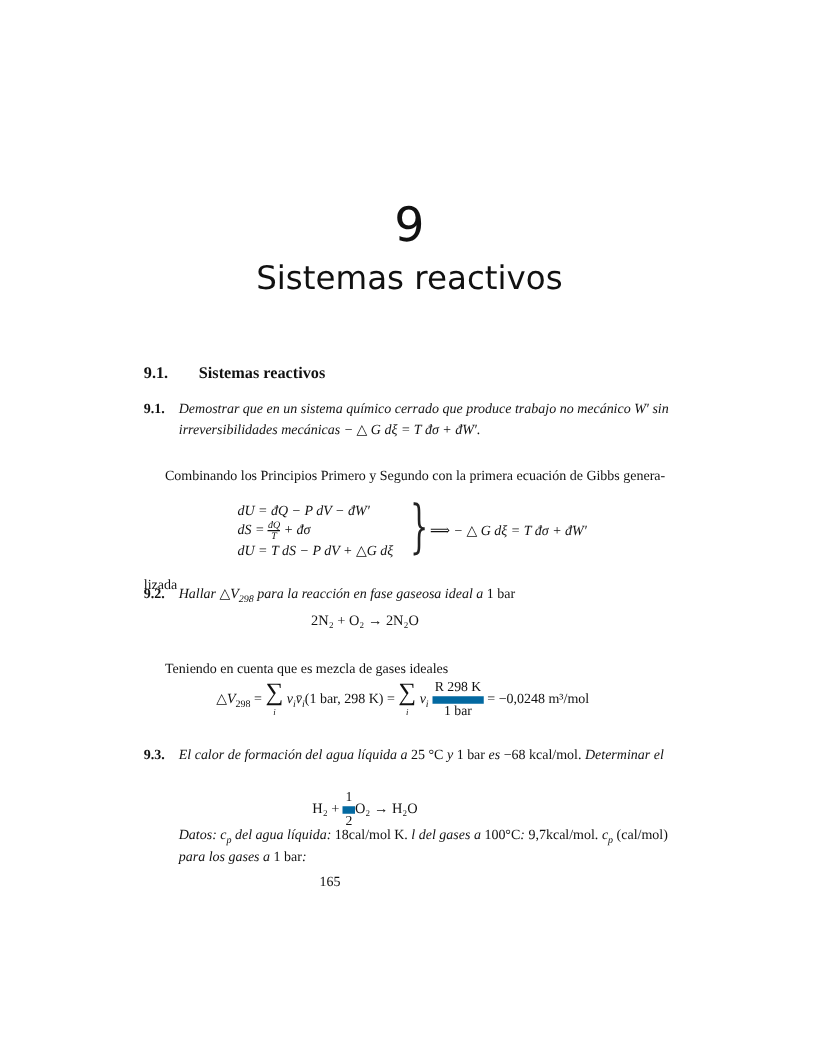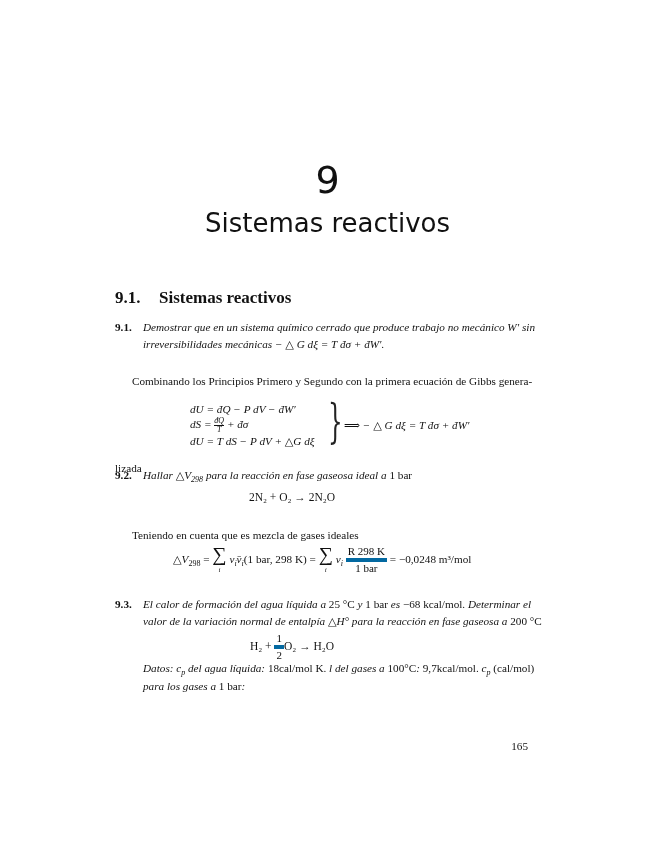--- a/index.html
+++ b/index.html
@@ -1,39 +1,39 @@
 <!DOCTYPE html>
 <html><head>
 <meta charset="utf-8">
 <style>
   html, body { margin: 0; padding: 0; background: #ffffff; }
   body { width: 655px; height: 848px; position: relative; overflow: hidden; color: #111; font-family: "Liberation Serif", "DejaVu Serif", serif; }
   .abs { position: absolute; }
   .chapnum { top: 158px; left: 0; width: 655px; text-align: center; font-family: "DejaVu Sans", sans-serif; font-size: 38px; line-height: 44px; color: #111; }
   .chaptitle { top: 205px; left: 0; width: 655px; text-align: center; font-family: "DejaVu Sans", sans-serif; font-size: 26px; line-height: 36px; color: #111; }
-  .sechead { top: 287px; left: 115px; font-size: 17px; font-weight: bold; line-height: 22px; }
+  .sechead { top: 287px; left: 115px; font-size: 13px; font-weight: bold; line-height: 22px; }
   .sechead .num { display: inline-block; width: 44px; }
   .prob { left: 115px; width: 430px; font-size: 11.2px; line-height: 17px; }
   .prob .pnum { font-weight: bold; font-style: normal; position: absolute; left: 0; }
   .prob .ptext { padding-left: 28px; font-style: italic; display: block; text-align: justify; }
   .up { font-style: normal; }
   .para { left: 115px; width: 432px; font-size: 11.2px; line-height: 16px; text-align: justify; }
   .indent { text-indent: 17px; }
   .math { font-style: italic; }
   .eqline { font-size: 11.2px; line-height: 16px; white-space: nowrap; }
   .centered { left: 0; width: 584px; text-align: center; font-size: 11.5px; }
   sub, sup { font-size: 8px; line-height: 0; }
   .brace { font-size: 46px; line-height: 46px; font-family: "DejaVu Serif", serif; font-weight: 100; transform: scaleX(0.5); transform-origin: left top; color: #222; }
   .frac { display: inline-block; vertical-align: middle; text-align: center; font-size: 11px; }
   .frac span { display: block; line-height: 13px; }
-  .frac .num { border-bottom: 4px solid #0369a1; padding: 0 2px; }
+  .frac .num { border-bottom: 6px solid #0369a1; padding: 0 2px; }
   .sum { display: inline-block; vertical-align: middle; text-align: center; line-height: 12px; }
   .sum .sig { font-size: 20px; line-height: 20px; display: block; }
   .sum .idx { font-size: 7px; display: block; font-style: italic; }
-  .pagenum { top: 740px; left: 0; width: 528px; text-align: right; font-size: 11.2px; }
+  .pagenum { top: 700px; left: 0; width: 528px; text-align: center; font-size: 11.2px; }
   .smallfrac { display: inline-block; vertical-align: middle; text-align: center; font-size: 8px; line-height: 8px; }
   .smallfrac span { display: block; }
   .smallfrac .n { border-bottom: 1px solid #111; }
 </style>
 </head>
 <body>
 
 <div class="abs chapnum">9</div>
 <div class="abs chaptitle">Sistemas reactivos</div>
 
@@ -74,21 +74,20 @@
   <span class="sum"><span class="sig">∑</span><span class="idx">i</span></span>
   <span class="math">ν</span><sub class="math">i</sub><span class="math">v̄</span><sub class="math">i</sub><span>(1 bar, 298 K) = </span>
   <span class="sum"><span class="sig">∑</span><span class="idx">i</span></span>
   <span class="math">ν</span><sub class="math">i</sub>
   <span class="frac"><span class="num">R 298 K</span><span>1 bar</span></span><span> = −0,0248 m³/mol</span>
 </div>
 
 <div class="abs prob" style="top:596px;">
   <span class="pnum">9.3.</span>
   <span class="ptext"><span>El calor de formación del agua líquida a </span><span class="up">25 °C</span><span> y </span><span class="up">1 bar</span><span> es </span><span class="up">−68 kcal/mol.</span><span> Determinar el</span></span>
-  <span class="ptext"><span>valor de la variación normal de entalpía △H° para la reacción en fase gaseosa a </span><span class="up">200 °C</span></span>
 </div>
 <div class="abs centered" style="top:632px;">
   <span>H₂ + </span><span class="frac"><span class="num">1</span><span>2</span></span><span>O₂ → H₂O</span>
 </div>
 
 <div class="abs para" style="top:660px; left:143px; width:405px; font-style:italic;">
   <span>Datos: c</span><sub>p</sub><span> del agua líquida: </span><span class="up">18cal/mol K.</span><span> l del gases a </span><span class="up">100°C</span><span>: </span><span class="up">9,7kcal/mol.</span><span> c</span><sub>p</sub><span class="up"> (cal/mol)</span>
 </div>
 <div class="abs para" style="top:678px; left:143px; width:405px; font-style:italic;">
   <span>para los gases a </span><span class="up">1 bar</span><span>:</span>

